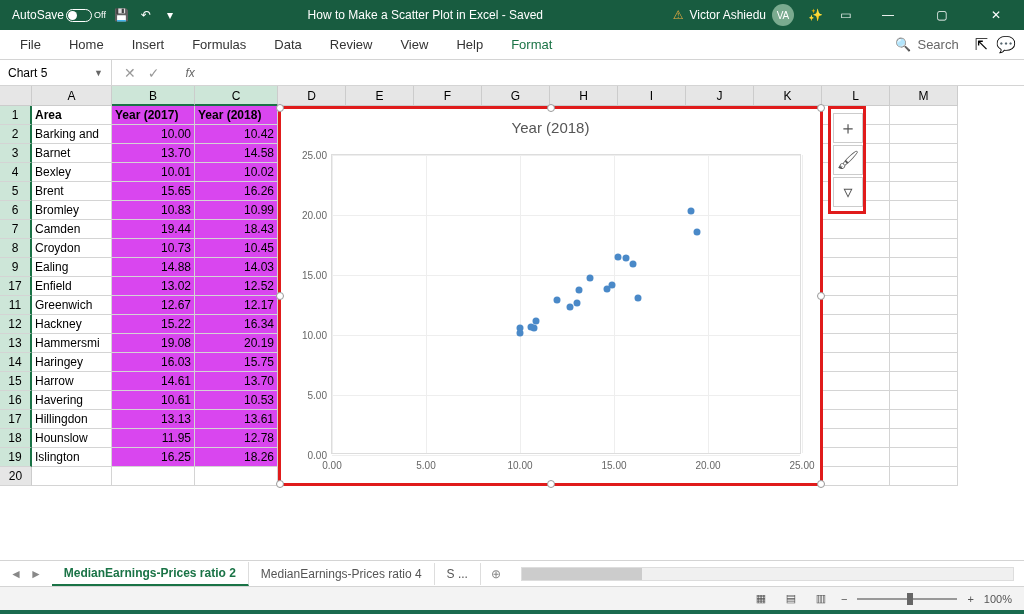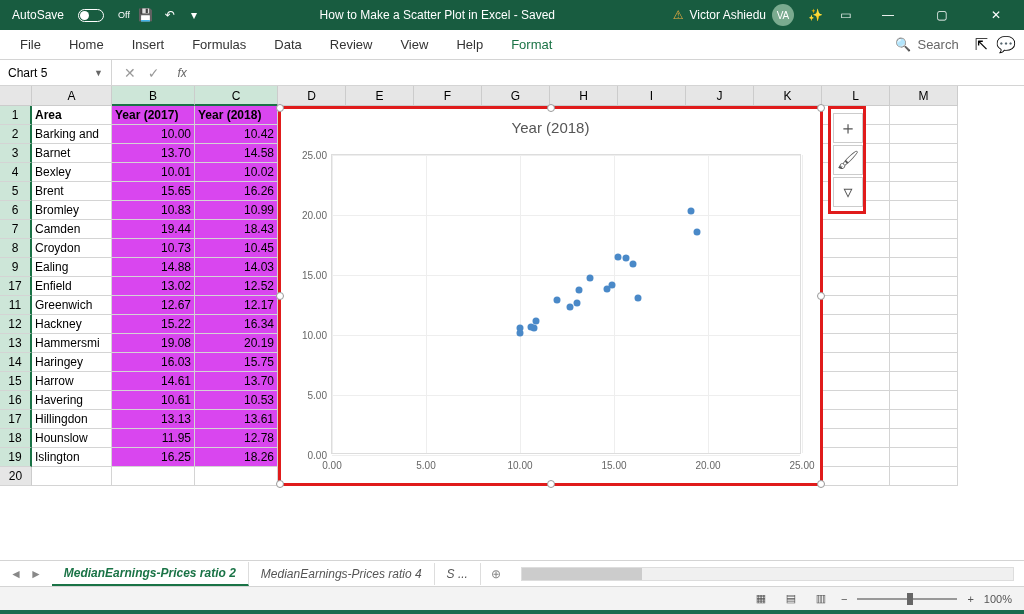--- a/index.html
+++ b/index.html
@@ -1,21 +1,21 @@
 <!DOCTYPE html>
 <html><head>
 <meta charset="utf-8">
 <style>
 * { margin: 0; padding: 0; box-sizing: border-box; font-family: 'Segoe UI', Arial, sans-serif; }
 body { background: #1a6b4f; width: 1024px; height: 614px; overflow: hidden; position: relative; }
 
 
 .titlebar { height: 30px; background: #185c40; display: flex; align-items: center; color: #fff; font-size: 12px; }
 .titlebar-left { display: flex; align-items: center; gap: 8px; padding-left: 12px; }
-.autosave { display: flex; align-items: center; gap: 14px; }
+.autosave { display: flex; align-items: center; gap: 2px; }
 .autosave-toggle { width: 26px; height: 13px; border: 1px solid #fff; border-radius: 7px; display: flex; align-items: center; padding: 1px; }
 .autosave-toggle-knob { width: 9px; height: 9px; background: #fff; border-radius: 50%; }
 .titlebar-icon { width: 16px; height: 16px; display: flex; align-items: center; justify-content: center; }
 .titlebar-center { flex: 1; text-align: center; }
 .titlebar-right { display: flex; align-items: center; gap: 14px; padding-right: 8px; }
 .user-badge { display: flex; align-items: center; gap: 6px; }
 .user-avatar { width: 22px; height: 22px; border-radius: 50%; background: #7aab8f; display: flex; align-items: center; justify-content: center; font-size: 10px; }
 .win-btn { width: 40px; height: 28px; display: flex; align-items: center; justify-content: center; }
 
 
@@ -24,21 +24,21 @@
 .ribbon-tab.contextual { color: #1a7346; }
 .ribbon-spacer { flex: 1; }
 .search-box { display: flex; align-items: center; gap: 6px; font-size: 13px; color: #666; }
 .ribbon-end { display: flex; gap: 8px; margin-left: 12px; }
 
 
 .formula-row { height: 26px; background: #fff; display: flex; align-items: center; border-bottom: 1px solid #d4d4d4; }
 .name-box { width: 112px; border-right: 1px solid #d4d4d4; padding: 0 8px; font-size: 12px; display: flex; align-items: center; justify-content: space-between; height: 100%; }
 .name-box-dd { font-size: 9px; color: #666; }
 .formula-icons { display: flex; gap: 12px; padding: 0 12px; color: #999; font-size: 14px; }
-.fx-label { font-style: italic; font-size: 12px; color: #666; padding: 0 6px; }
+.fx-label { font-style: italic; font-size: 12px; color: #666; padding: 0 6px; margin-left: 8px; }
 .formula-input { flex: 1; border: none; height: 100%; }
 
 
 .sheet-wrap { background: #fff; height: 474px; position: relative; display: flex; }
 .sheet { position: relative; }
 .col-headers { display: flex; font-size: 12px; }
 .corner { width: 32px; height: 20px; background: #e6e6e6; border-right: 1px solid #ccc; border-bottom: 1px solid #ccc; }
 .col-h { background: #e6e6e6; border-right: 1px solid #ccc; border-bottom: 1px solid #ccc; text-align: center; height: 20px; line-height: 20px; }
 .col-h.sel { background: #cde6d8; border-bottom: 2px solid #1a7346; }
 .row { display: flex; }
@@ -67,21 +67,21 @@
 .x-label { position: absolute; bottom: -18px; font-size: 10px; color: #666; transform: translateX(-50%); }
 .dot { position: absolute; width: 7px; height: 7px; background: #4a89c8; border-radius: 50%; transform: translate(-50%, 50%); }
 
 
 .chart-tools { position: absolute; left: 828px; top: 20px; width: 38px; border: 3px solid #e01b1b; background: #fff; padding: 2px; }
 .chart-tool { width: 30px; height: 30px; border: 1px solid #ccc; margin: 2px auto; display: flex; align-items: center; justify-content: center; font-size: 18px; color: #555; }
 
 
 .sheet-tabs-row { height: 26px; background: #fff; border-top: 1px solid #d4d4d4; display: flex; align-items: center; font-size: 12px; }
 .tab-nav { display: flex; gap: 8px; padding: 0 10px; color: #888; }
-.sheet-tab { padding: 4px 12px; border-right: 1px solid #ddd; color: #555; font-style: italic; }
+.sheet-tab { padding: 4px 12px; border-right: 1px solid #ddd; color: #555; }
 .sheet-tab.active { color: #1a7346; font-weight: bold; border-bottom: 2px solid #1a7346; }
 .sheet-tab-add { padding: 0 10px; color: #888; }
 .hscroll { flex: 1; height: 14px; margin: 0 10px; background: #f0f0f0; border: 1px solid #ddd; position: relative; }
 .hscroll-thumb { position: absolute; left: 0; width: 120px; top: 0; bottom: 0; background: #ccc; }
 
 
 .statusbar { height: 24px; background: #f3f3f3; display: flex; align-items: center; justify-content: flex-end; gap: 10px; padding: 0 12px; font-size: 11px; color: #555; border-top: 1px solid #d4d4d4; }
 .view-btn { width: 20px; height: 18px; display: flex; align-items: center; justify-content: center; border: 1px solid transparent; }
 .zoom-slider { width: 100px; height: 2px; background: #999; position: relative; }
 .zoom-thumb { position: absolute; width: 6px; height: 12px; background: #666; left: 50%; top: -5px; }

